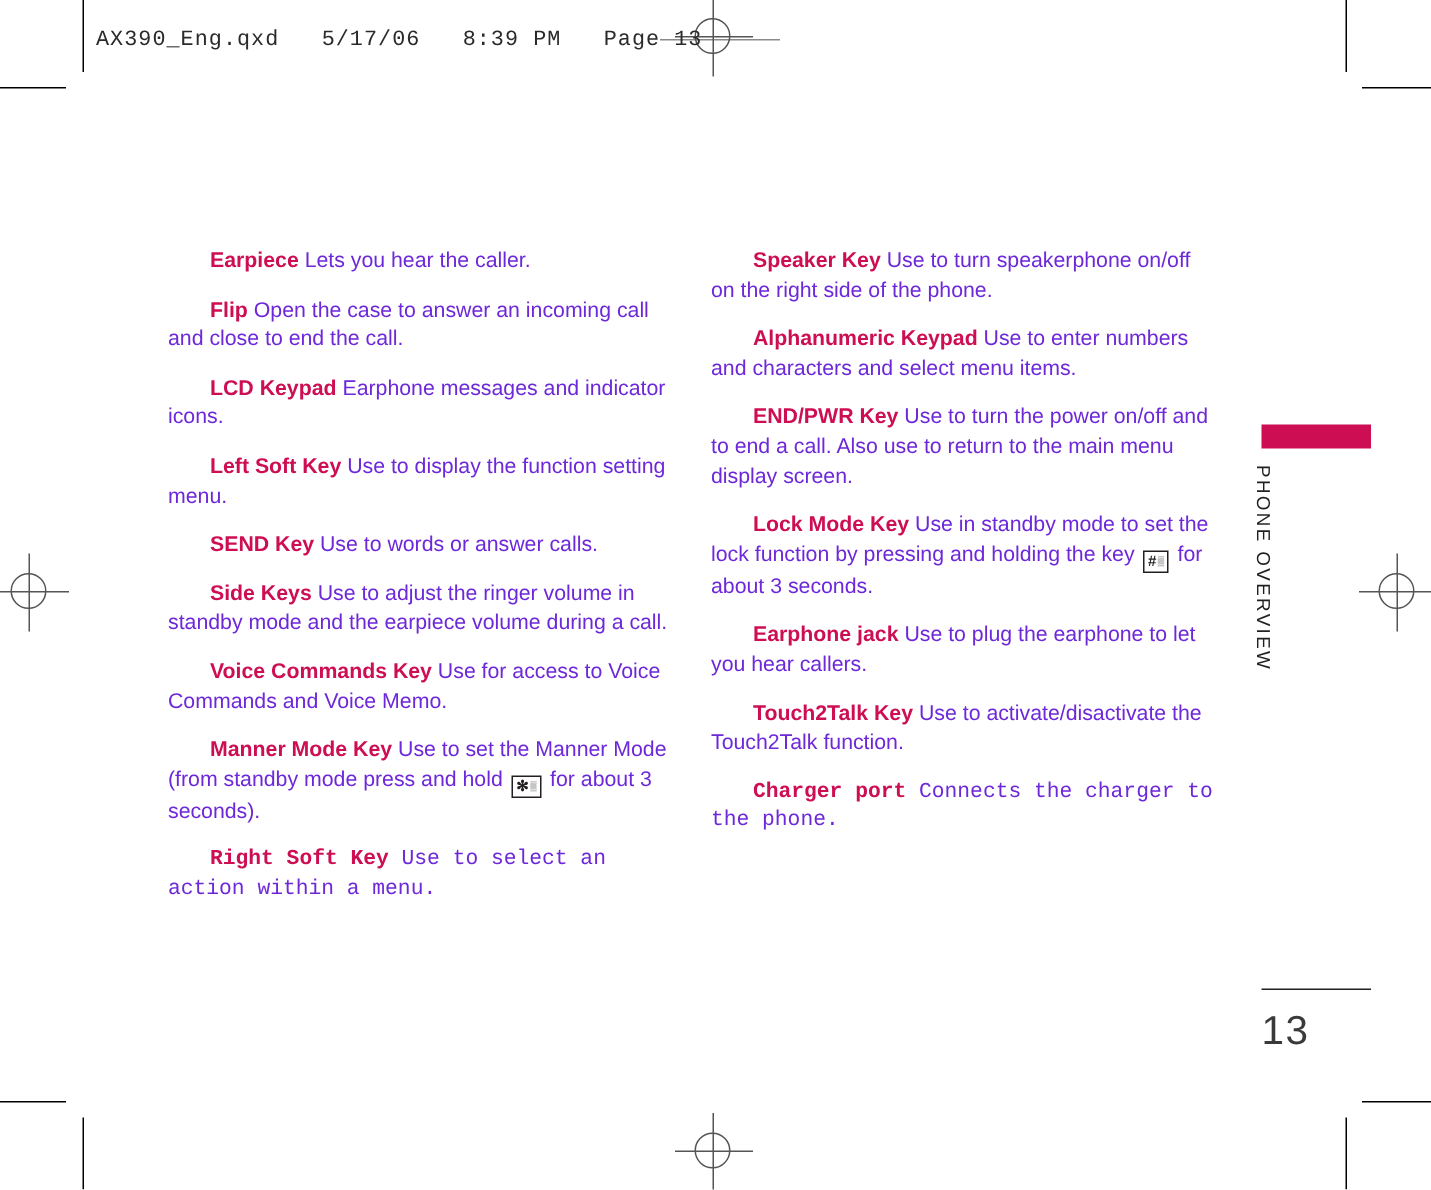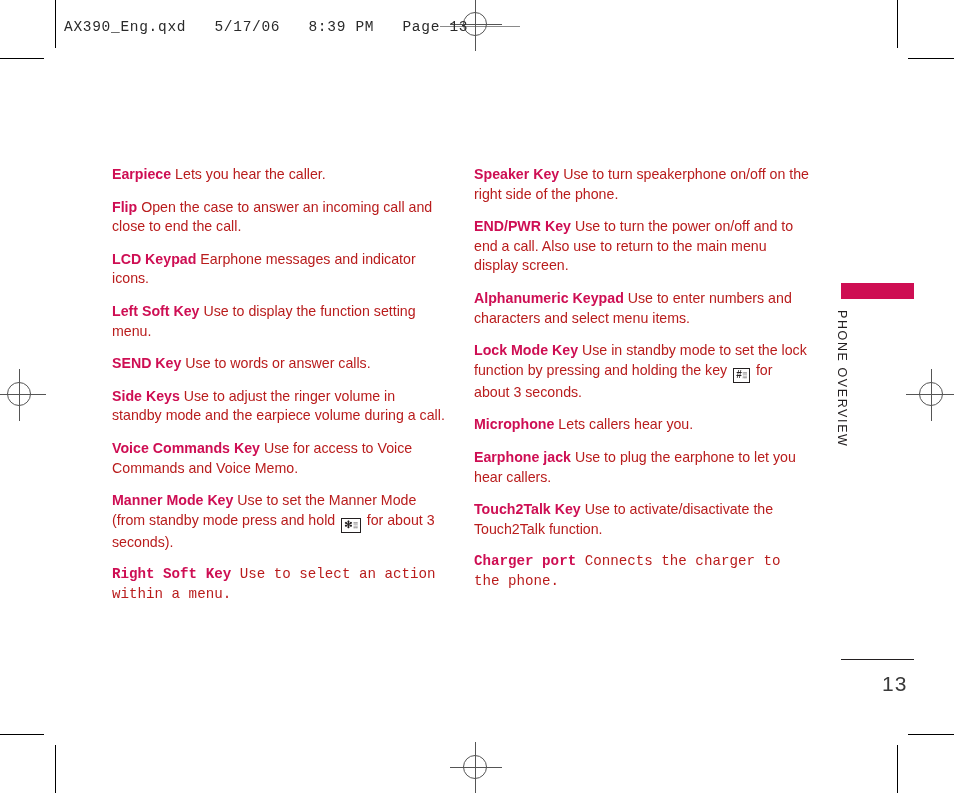--- a/index.html
+++ b/index.html
@@ -72,22 +72,23 @@
 
   .entry {
     margin: 0 0 13px 0;
     text-align: left;
   }
   .entry:last-child { margin-bottom: 0; font-family: Liberation Mono, monospace; }
 
   .term {
     color: #ce0e53;
     font-weight: bold;
-  }
-  .desc { color: #b91c1c; }
+    margin-left: 28px;
+  }
+  .desc { color: #6d28d9; }
 
   
   .keyicon {
     display: inline-block;
     vertical-align: -3px;
     border: 1.2px solid #231f20;
     background: #fff;
     padding: 0 2px;
     margin: 0 2px;
     height: 13px;
@@ -135,24 +136,23 @@
     left: 841px;
     top: 659px;
     width: 73px;
     height: 1px;
     background: #231f20;
   }
   .folio-num {
     position: absolute;
     left: 841px;
     top: 672px;
-    font-size: 21px;
+    font-size: 27px;
     color: #3a3a3a;
     letter-spacing: 1px;
-    margin-left: 41px;
   }
 </style>
 </head>
 <body>
 
 <div class="mark v" style="left:55px; top:0; height:48px;"></div>
 <div class="mark h" style="left:0; top:58px; width:44px;"></div>
 
 <div class="mark v" style="left:897px; top:0; height:48px;"></div>
 <div class="mark h" style="left:908px; top:58px; width:46px;"></div>
@@ -230,34 +230,31 @@
 
 </div>
 
 <div class="col col-right">
 
   <p class="entry">
     <span class="term">Speaker Key</span><span class="desc"> Use to turn speakerphone on/off on the right side of the phone.</span>
   </p>
 
   <p class="entry">
+    <span class="term">Alphanumeric Keypad</span><span class="desc"> Use to enter numbers and characters and select menu items.</span>
+  </p>
+
+  <p class="entry">
     <span class="term">END/PWR Key</span><span class="desc"> Use to turn the power on/off and to end a call. Also use to return to the main menu display screen.</span>
   </p>
 
   <p class="entry">
-    <span class="term">Alphanumeric Keypad</span><span class="desc"> Use to enter numbers and characters and select menu items.</span>
-  </p>
-
-  <p class="entry">
     <span class="term">Lock Mode Key</span><span class="desc"> Use in standby mode to set the lock function by pressing and holding the key </span><span class="keyicon"><span class="big">#</span><span class="small">▒</span></span><span class="desc"> for about 3 seconds.</span>
   </p>
 
-  <p class="entry">
-    <span class="term">Microphone</span><span class="desc"> Lets callers hear you.</span>
-  </p>
 
   <p class="entry">
     <span class="term">Earphone jack</span><span class="desc"> Use to plug the earphone to let you hear callers.</span>
   </p>
 
   <p class="entry">
     <span class="term">Touch2Talk Key</span><span class="desc"> Use to activate/disactivate the Touch2Talk function.</span>
   </p>
 
   <p class="entry">

